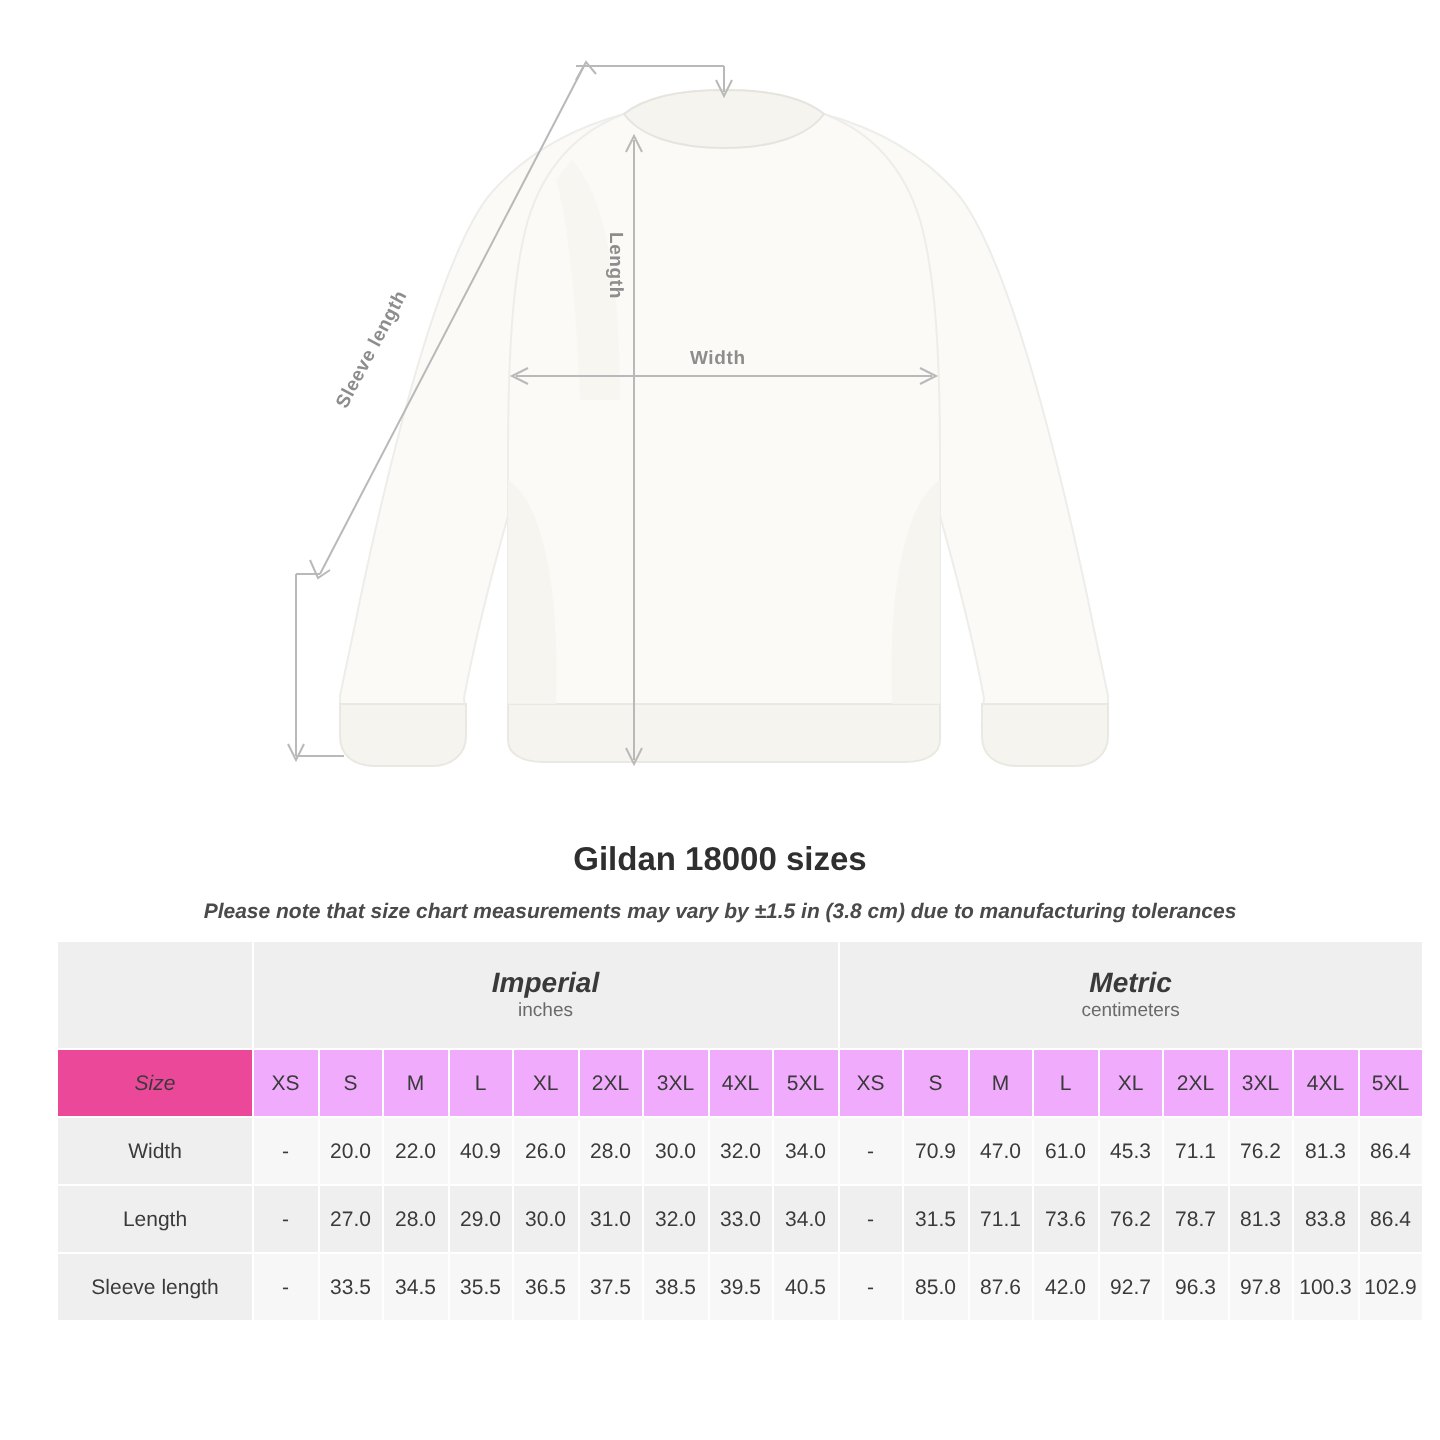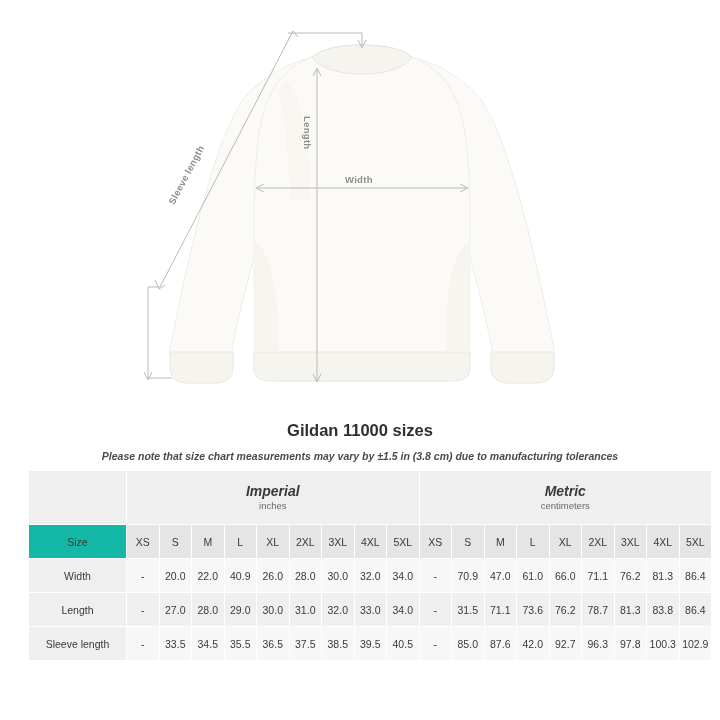--- a/index.html
+++ b/index.html
@@ -102,34 +102,35 @@
     line-height: 1.25;
   }
   .sys-unit {
     font-size: 9.5px;
     color: #6a6a6a;
     font-style: normal;
     font-weight: normal;
     line-height: 1.3;
   }
   .col-label {
-    background: #14b8a6;
+    background: #ec4899;
     font-weight: bold;
     font-size: 11px;
     color: #3a3a3a;
     width: 98px;
+    font-style: italic;
   }
   .row-head {
     background: #efefef;
     font-weight: bold;
     font-size: 11px;
     color: #3a3a3a;
   }
   .hdr-cell {
-    background: #e5e5e5;
+    background: #f0abfc;
     font-weight: bold;
     font-size: 10.5px;
     color: #3a3a3a;
   }
   .data-cell-odd { background: #f7f7f7; }
   .data-cell-even { background: #efefef; }
 </style>
 </head>
 <body>
 
@@ -202,21 +203,21 @@
         <line x1="160" y1="287" x2="148" y2="287"></line>
       </g>
     </svg>
 
     <div class="measure-label lbl-length">Length</div>
     <div class="measure-label lbl-width">Width</div>
     <div class="measure-label lbl-sleeve">Sleeve length</div>
   </div>
 
   <div class="title-block">
-    <h1 class="chart-title">Gildan 11000 sizes</h1>
+    <h1 class="chart-title">Gildan 18000 sizes</h1>
     <p class="chart-note">Please note that size chart measurements may vary by ±1.5 in (3.8 cm) due to manufacturing tolerances</p>
   </div>
 
   <div class="table-wrap">
     <table class="size-table">
       <colgroup>
         <col style="width:98px">
         <col span="9" style="width:32.5px">
         <col span="9" style="width:32.5px">
       </colgroup>
@@ -263,21 +264,21 @@
           <td class="data-cell-odd">40.9</td>
           <td class="data-cell-odd">26.0</td>
           <td class="data-cell-odd">28.0</td>
           <td class="data-cell-odd">30.0</td>
           <td class="data-cell-odd">32.0</td>
           <td class="data-cell-odd">34.0</td>
           <td class="data-cell-odd">-</td>
           <td class="data-cell-odd">70.9</td>
           <td class="data-cell-odd">47.0</td>
           <td class="data-cell-odd">61.0</td>
-          <td class="data-cell-odd">66.0</td>
+          <td class="data-cell-odd">45.3</td>
           <td class="data-cell-odd">71.1</td>
           <td class="data-cell-odd">76.2</td>
           <td class="data-cell-odd">81.3</td>
           <td class="data-cell-odd">86.4</td>
         </tr>
 
         <tr>
           <td class="row-head">Length</td>
           <td class="data-cell-even">-</td>
           <td class="data-cell-even">27.0</td>

